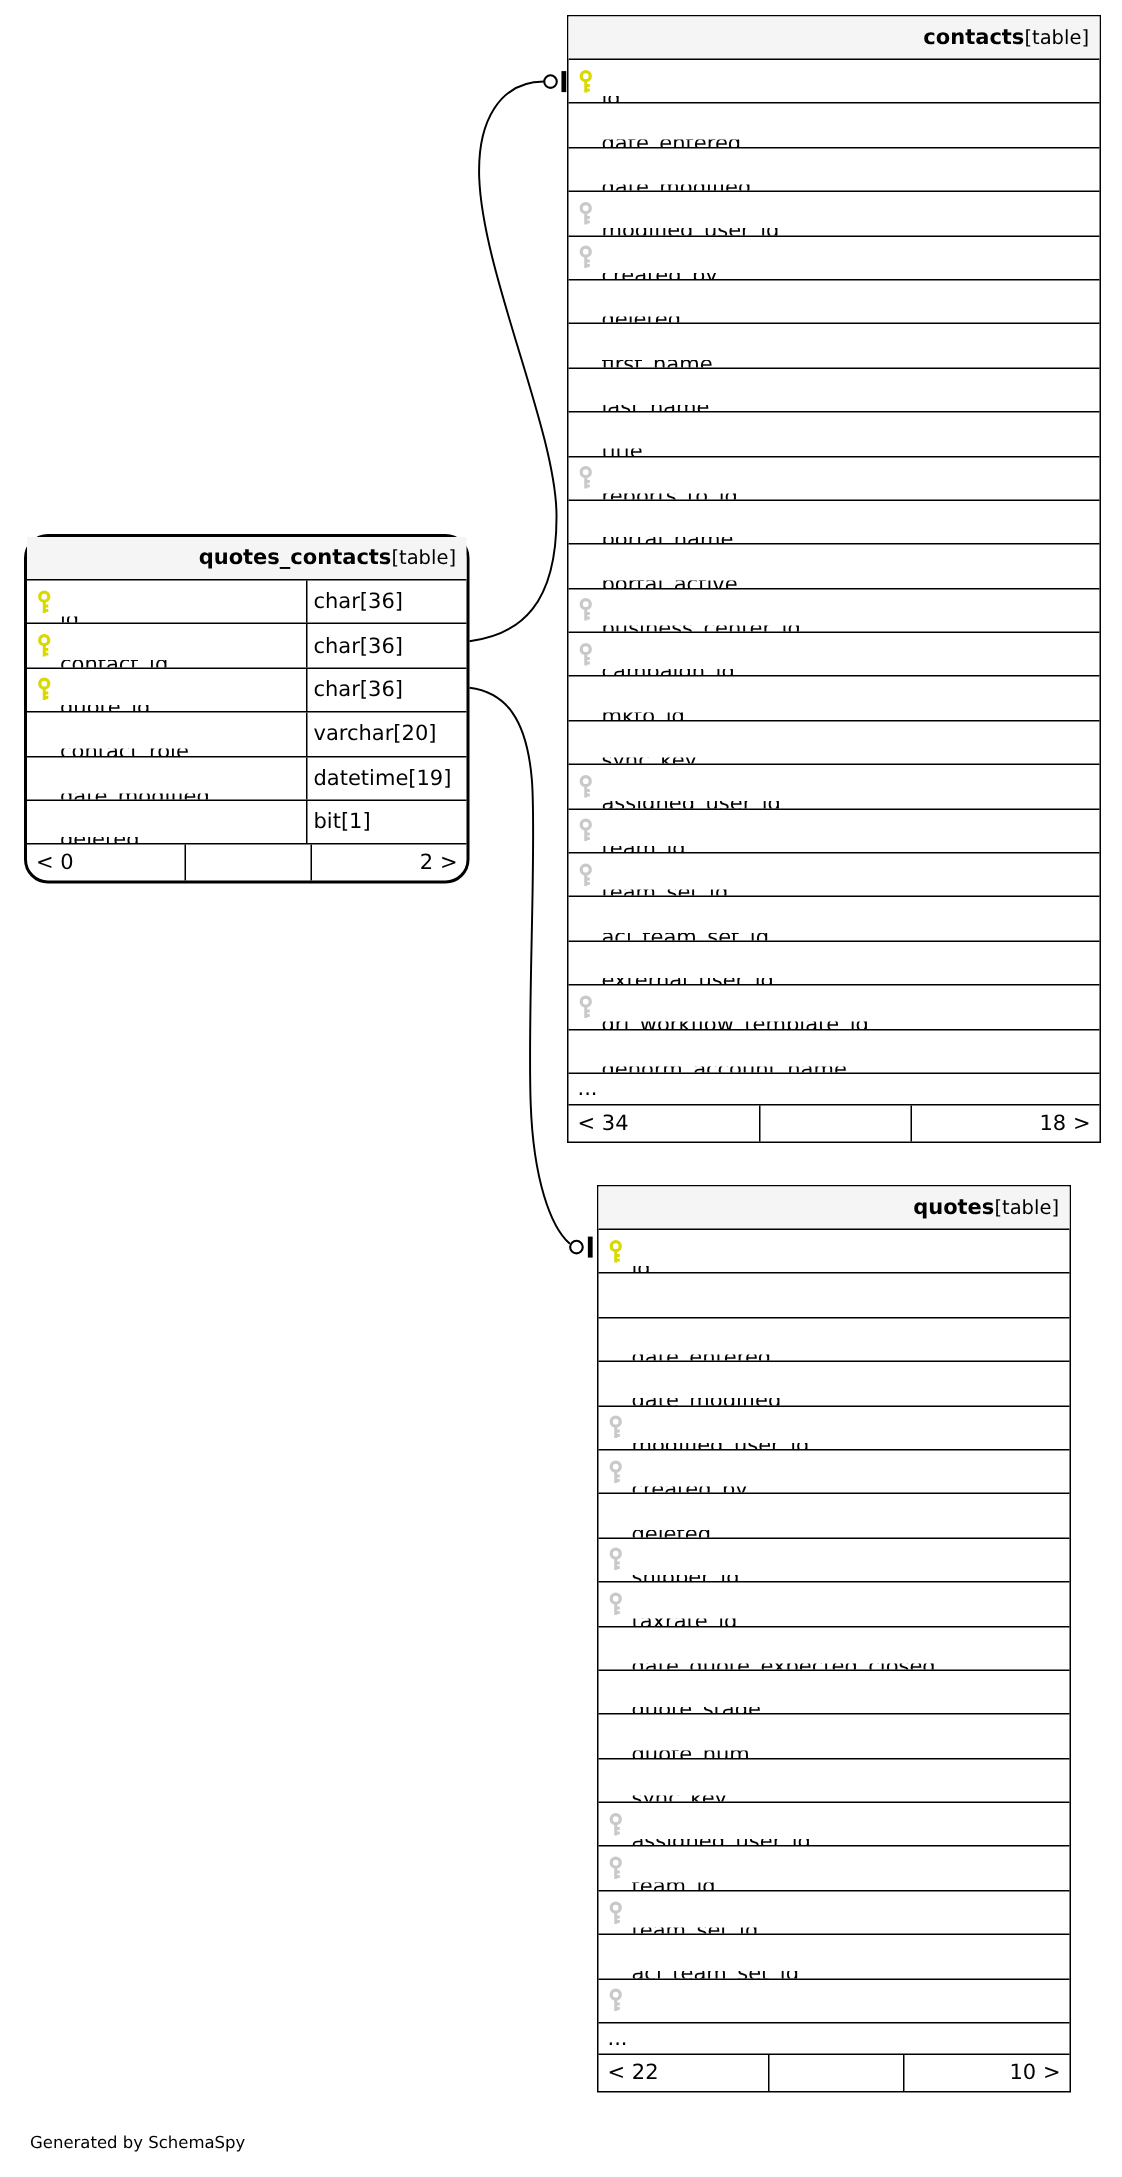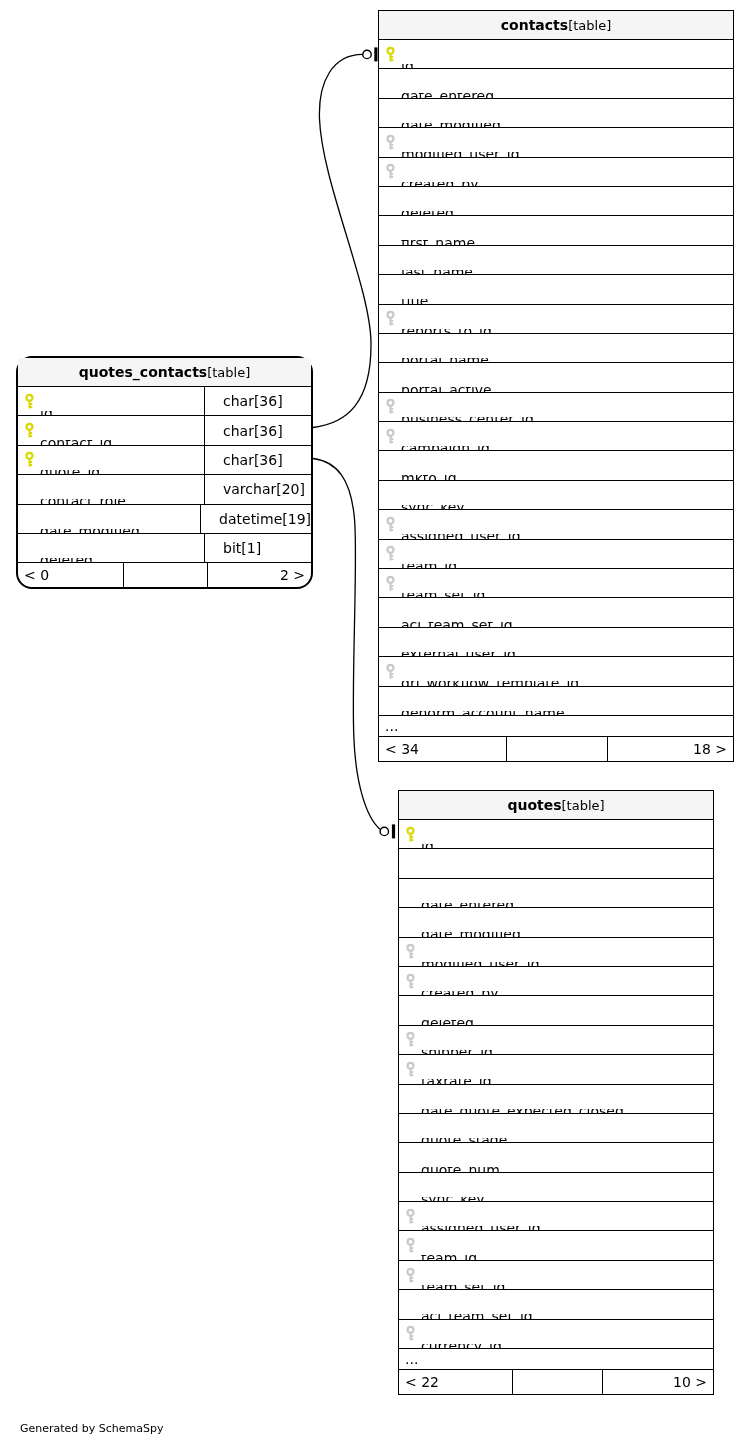--- a/index.html
+++ b/index.html
@@ -19,21 +19,21 @@
   .table-node {
     position:absolute;
     background:#ffffff;
     border:1px solid #000;
   }
   .table-node.focus { border-width:2px; }
   .t-header {
     height:29px;
     background:#f5f5f5;
     border-bottom:1px solid #000;
-    display:flex; align-items:center; justify-content:center;
+    display:flex; align-items:center; justify-content:flex-end;
     padding:0 7px;
   }
   .t-title { font-weight:bold; font-size:14px; }
   .t-badge { font-size:13px; }
   .col-row {
     height:29.4px;
     border-bottom:1px solid #000;
     display:flex; align-items:stretch;
   }
   .key-slot {
@@ -43,21 +43,21 @@
   .col-name {
     flex:1;
     display:flex; align-items:center;
     padding-right:4px;
     white-space:nowrap; overflow:hidden;margin-top:24px;
   }
   .col-type {
     flex:0 0 107px;
     border-left:1px solid #000;
     display:flex; align-items:center;
-    padding-left:18px;
+    padding-left:4px;
     white-space:nowrap;
   }
   .ellipsis-row {
     height:21px;
     border-bottom:1px solid #000;
     display:flex; align-items:center;
     padding-left:6px;
     font-size:14px;
   }
   .t-footer { height:24px; display:flex; align-items:stretch; }
@@ -413,21 +413,20 @@
         <span class="key-slot"></span>
         <span class="col-name">acl_team_set_id</span>
       </div>
       <div class="col-row">
         <span class="key-slot">
           <svg width="11" height="17" viewBox="0 0 11 17">
             <circle cx="5.5" cy="4.8" r="3" fill="none" stroke="#c9c9c9" stroke-width="2.2"></circle>
             <path d="M5.5 7.8 L5.5 15.6 M5.5 11 L8.2 11 M5.5 14 L8.2 14" stroke="#c9c9c9" stroke-width="2" fill="none"></path>
           </svg>
         </span>
-        <span class="col-name">currency_id</span>
       </div>
     </div>
   <div class="ellipsis-row">...</div>
   <div class="t-footer">
     <span class="cell left">&lt; 22</span>
     <span class="cell mid"></span>
     <span class="cell right">10 &gt;</span>
   </div>
 </div>
 

